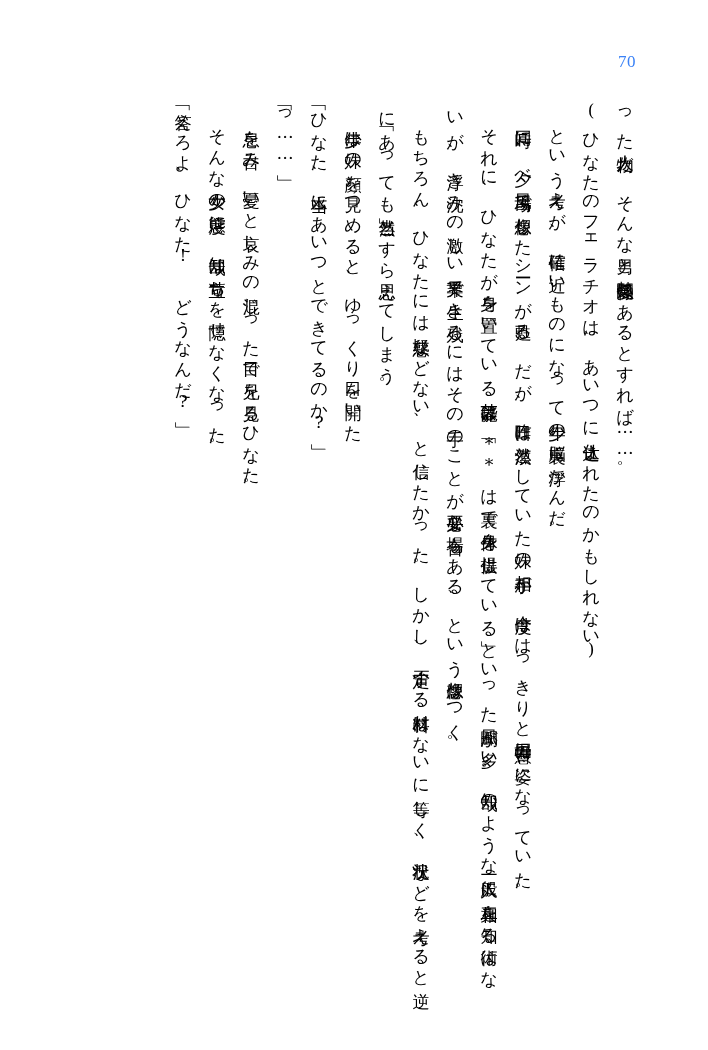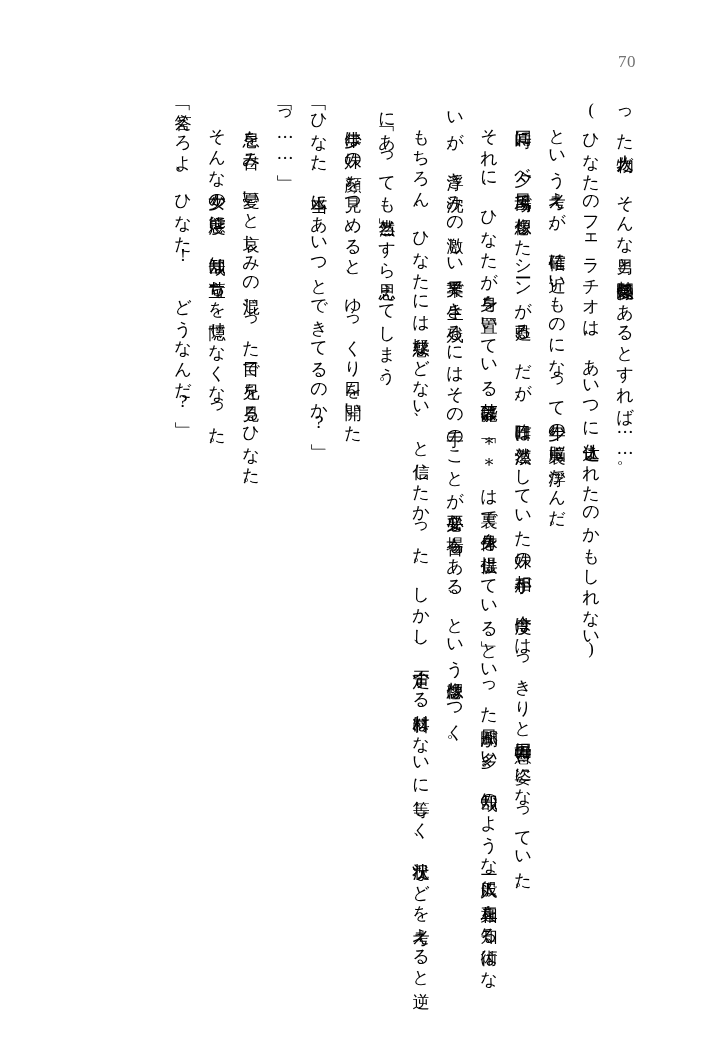--- a/index.html
+++ b/index.html
@@ -21,21 +21,21 @@
     background: #ffffff;
     box-sizing: border-box;
   }
   .page-number {
     position: absolute;
     top: 52px;
     right: 72px;
     font-size: 17px;
     font-family: "Liberation Serif", "DejaVu Serif", serif;
     letter-spacing: 0.5px;
-    color: #737373;
+    color: #3b82f6;
   }
   .text-body {
     position: absolute;
     top: 100px;
     right: 66px;
     height: 880px;
     writing-mode: vertical-rl;
     text-orientation: upright;
     font-size: 17.2px;
     line-height: 34px;

